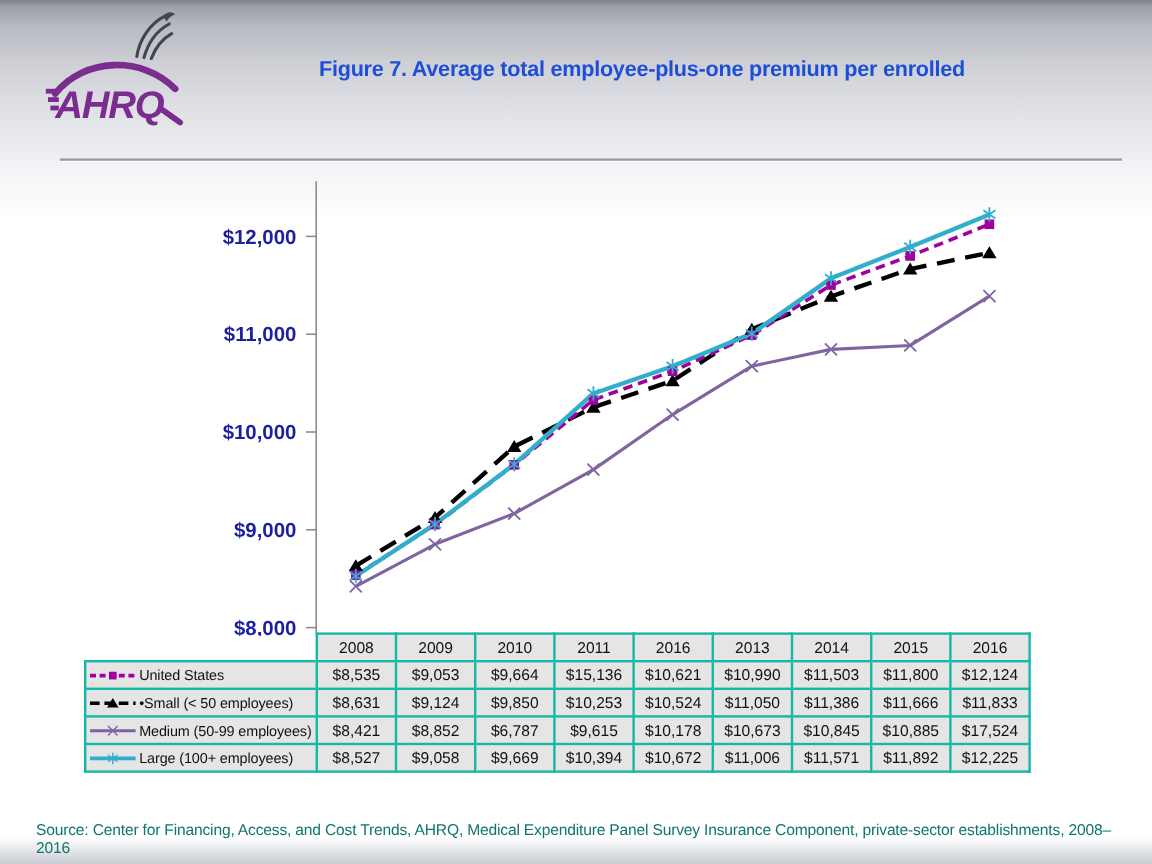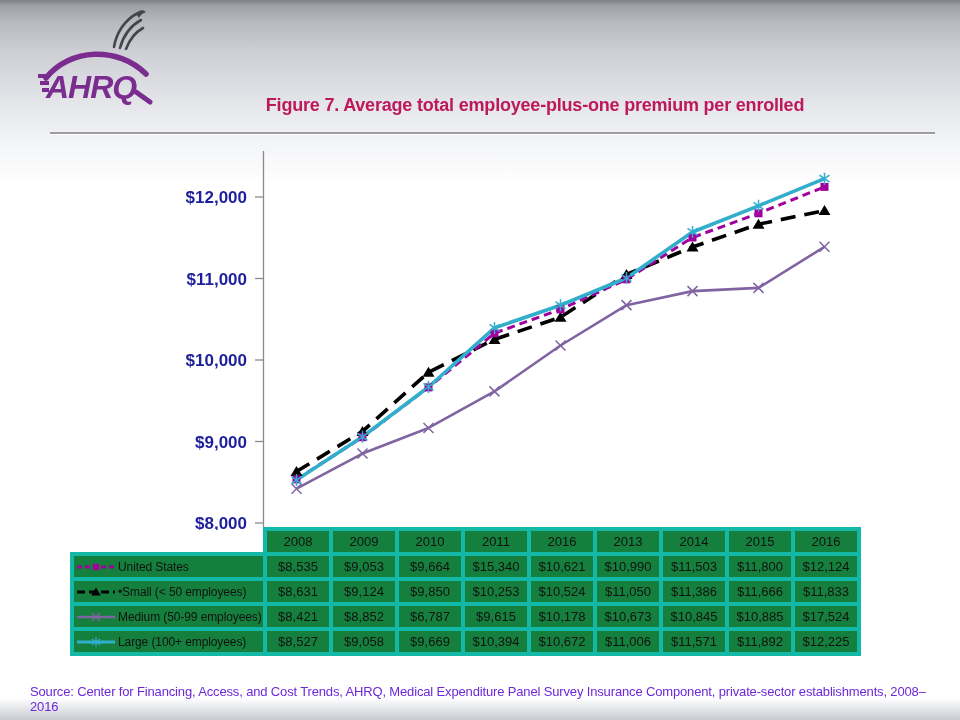--- a/index.html
+++ b/index.html
@@ -24,22 +24,22 @@
   }
   .divider{
     position:absolute;left:50px;top:132px;width:885px;height:2px;
     background:#9b9ba1;border-bottom:1px solid #ffffff;
   }
   .chart-svg{position:absolute;left:0;top:145px;}
   .ytick-label{font-family:"Liberation Sans",sans-serif;font-weight:bold;font-size:17px;}
   .table-wrap{position:absolute;left:70px;top:527px;}
   table.data{border-collapse:collapse;table-layout:fixed;}
   table.data th, table.data td{
-    border:4px solid #14b8a6;height:21px;padding:0;text-align:center;
-    font-size:13px;font-weight:normal;color:#111;background:#15803d;
+    border:2px solid #14b8a6;height:21px;padding:0;text-align:center;
+    font-size:13px;font-weight:normal;color:#111;background:#e5e5e5;
   }
   table.data th.spacer{border:none;background:transparent;}
   table.data td.legend{
     text-align:left;font-size:12px;padding-left:2px;white-space:nowrap;letter-spacing:-0.1px;
   }
   .legend-icon{vertical-align:middle;margin-right:2px;}
   .legend-text{vertical-align:middle;margin-top:18px;}
   .source-note{
     position:absolute;left:30px;top:684px;width:910px;
     font-size:13px;letter-spacing:-0.15px;color:#2222CB;
@@ -65,21 +65,21 @@
     <svg class="ahrq" width="120" height="60" viewBox="0 0 120 60">
       <path id="logo-arc" d="M8,32 C32,2 80,0 108,28" fill="none" stroke="#7B2C8F" stroke-width="5.5" stroke-linecap="round"></path>
       <rect id="logo-stripe1" x="0" y="28" width="11" height="4" fill="#7B2C8F"></rect>
       <rect id="logo-stripe2" x="2" y="35" width="9" height="4" fill="#7B2C8F"></rect>
       <rect id="logo-stripe3" x="4" y="42" width="7" height="4" fill="#7B2C8F"></rect>
       <text id="logo-text" x="8" y="52" font-family="Liberation Sans, sans-serif" font-size="32" font-weight="bold" font-style="italic" letter-spacing="-1" fill="#7B2C8F">AHRQ</text>
       <path id="logo-qtail" d="M98,46 L112,56" stroke="#7B2C8F" stroke-width="5" stroke-linecap="round"></path>
     </svg>
   </div>
 
-  <div class="figure-title" style="color: #be185d; margin-top: 48px;">
+  <div class="figure-title" style="color: #1d4ed8;">
     <div>Figure 7. Average total employee-plus-one premium per enrolled</div>
   </div>
 
   <div class="divider"></div>
 
   <svg id="chart-svg" class="chart-svg" width="960" height="385" viewBox="0 0 960 385">
       <g>
         <line x1="263.5" y1="6" x2="263.5" y2="382" stroke="#8a8a8a" stroke-width="1.3"></line>
         <line x1="255" y1="378" x2="263.5" y2="378" stroke="#8a8a8a" stroke-width="1.3"></line>
         <text x="247" y="384" text-anchor="end" class="ytick-label" fill="#1D1F9C">$8,000</text>
@@ -180,21 +180,21 @@
         </thead>
       <tbody id="table-body">
           <tr>
             <td class="legend"><svg class="legend-icon" width="40" height="14" viewBox="0 0 40 14">
                 <line x1="1" y1="7" x2="39" y2="7" stroke="#A1009E" stroke-width="3" stroke-dasharray="5 3"></line>
                 <rect x="16.8" y="3.8" width="6.4" height="6.4" fill="#A1009E"></rect>
               </svg><span class="legend-text">United States</span></td>
             <td>$8,535</td>
             <td>$9,053</td>
             <td>$9,664</td>
-            <td>$15,340</td>
+            <td>$15,136</td>
             <td>$10,621</td>
             <td>$10,990</td>
             <td>$11,503</td>
             <td>$11,800</td>
             <td>$12,124</td>
           </tr>
           <tr>
             <td class="legend"><svg class="legend-icon" width="40" height="14" viewBox="0 0 40 14">
                 <line x1="1" y1="7" x2="39" y2="7" stroke="#000000" stroke-width="3" stroke-dasharray="8 4"></line>
                 <path d="M20,2.5999999999999996 L24.8,10.6 L15.2,10.6 Z" fill="#000000"></path>
@@ -236,15 +236,15 @@
             <td>$10,672</td>
             <td>$11,006</td>
             <td>$11,571</td>
             <td>$11,892</td>
             <td>$12,225</td>
           </tr>
         </tbody>
     </table>
   </div>
 
-  <div class="source-note" style="color: #6d28d9;">Source: Center for Financing, Access, and Cost Trends, AHRQ, Medical Expenditure Panel Survey Insurance Component, private-sector establishments, 2008–2016</div>
+  <div class="source-note" style="color: #0f766e;">Source: Center for Financing, Access, and Cost Trends, AHRQ, Medical Expenditure Panel Survey Insurance Component, private-sector establishments, 2008–2016</div>
 
 </div>
 
 </body></html>

